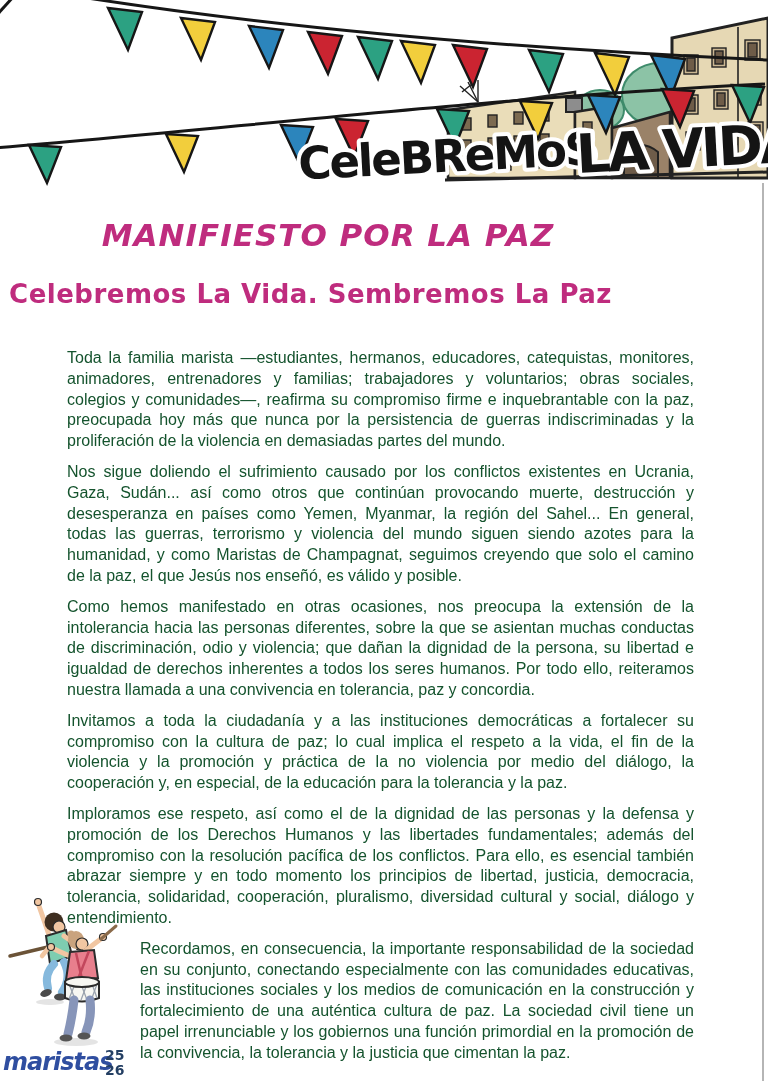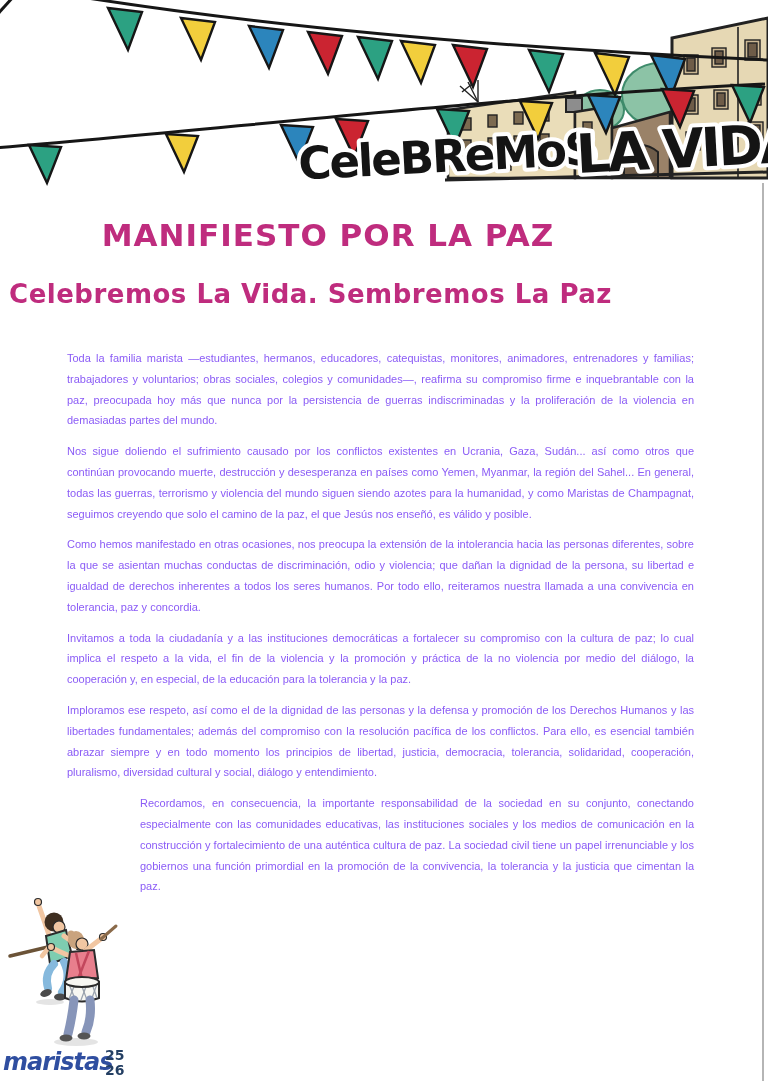--- a/index.html
+++ b/index.html
@@ -9,30 +9,30 @@
     overflow:hidden;font-family:"Liberation Sans",sans-serif;
   }
   .right-border{
     position:absolute;left:762px;top:183px;width:2px;height:898px;
     background:#b5b5b5;
   }
   .hdr{position:absolute;left:0;top:0;width:768px;height:196px;}
   .title{
     position:absolute;left:0;top:217px;width:656px;text-align:center;
     font-family:"DejaVu Sans",sans-serif;font-weight:bold;
-    font-size:31px;letter-spacing:1px;color:#BF2C7E;margin:0;
+    font-size:31px;letter-spacing:1px;color:#BF2C7E;margin:0;font-style:italic;
   }
   .subtitle{
     position:absolute;left:0;top:279px;width:621px;text-align:center;
     font-family:"DejaVu Sans",sans-serif;font-weight:bold;
     font-size:26px;letter-spacing:0.5px;color:#BF2C7E;margin:0;
   }
   .body-text{
     position:absolute;left:67px;top:348px;width:627px;
-    color:#8b5cf6;font-size:11px;line-height:20.8px;text-align:justify;
+    color:#14532d;font-size:16px;line-height:20.8px;text-align:justify;
   }
   .body-text p{margin:0 0 10px 0;}
   .body-text p.indent{padding-left:73px;}
   .dancers{position:absolute;left:4px;top:886px;width:138px;height:162px;}
   .logo{position:absolute;left:0px;top:1038px;width:150px;height:43px;}
   svg text.banner{
     font-family:"DejaVu Sans",sans-serif;font-weight:bold;fill:#141414;
     stroke:#ffffff;stroke-width:8px;paint-order:stroke;stroke-linejoin:round;
   }
   svg text.logo-word{

